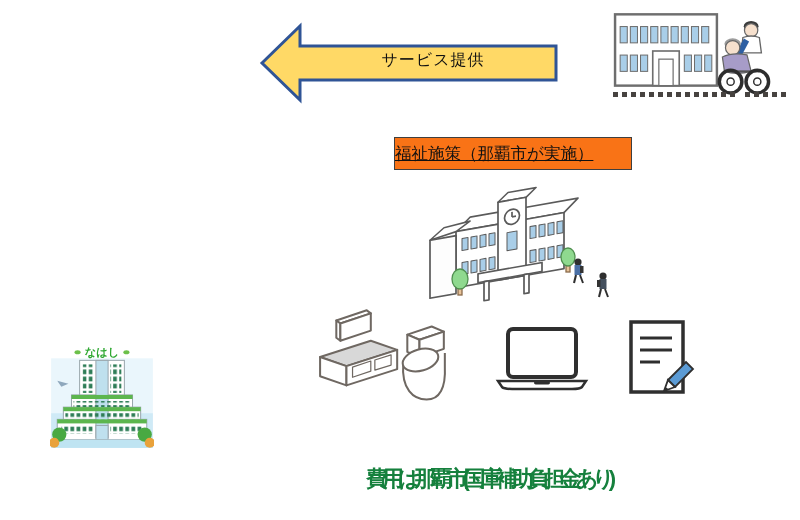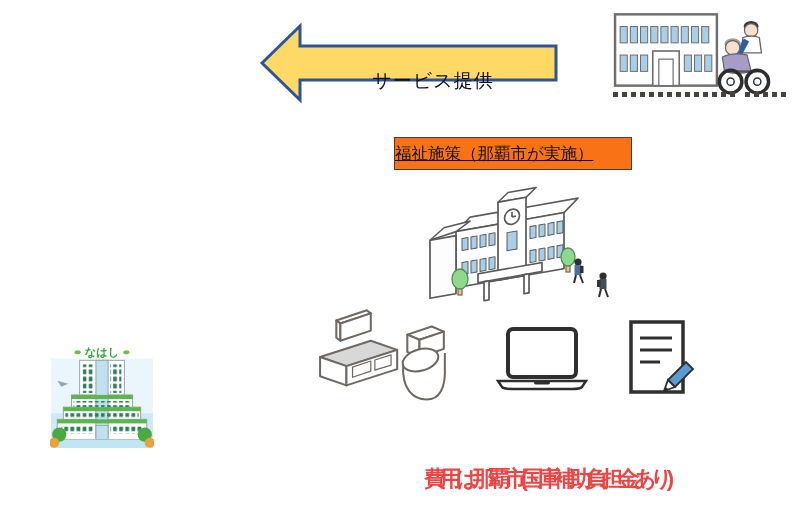--- a/index.html
+++ b/index.html
@@ -4,22 +4,22 @@
 <style>
   html,body{margin:0;padding:0;}
   body{
     width:800px;height:520px;background:#ffffff;position:relative;overflow:hidden;
     font-family:"Liberation Sans",sans-serif;color:#1a1a1a;
   }
   .abs{position:absolute;}
   
   #arrow-wrap{left:258px;top:18px;width:302px;height:90px;}
   #arrow-label{
-    left:338px;top:68px;width:190px;text-align:center;
-    font-size:19px;letter-spacing:1px;color:#111;
+    left:338px;top:50px;width:190px;text-align:center;
+    font-size:16px;letter-spacing:1px;color:#111;
   }
   
   #provider-building{left:612px;top:10px;width:110px;height:82px;}
   #wheelchair-scene{left:716px;top:18px;width:60px;height:78px;}
   .remnant{
     height:5px;
     background:repeating-linear-gradient(90deg,#474340 0 5px,transparent 5px 9px);
   }
   #text-remnant-a{left:613px;top:92px;width:122px;}
   #text-remnant-b{left:745px;top:92px;width:44px;}
@@ -31,23 +31,23 @@
     font-size:16.5px;color:#111;text-decoration:underline;
   }
   
   #school{left:420px;top:184px;width:198px;height:120px;}
   #equipment{left:314px;top:304px;width:142px;height:110px;}
   #laptop{left:492px;top:326px;width:100px;height:66px;}
   #document{left:626px;top:318px;width:72px;height:82px;}
   #cityhall{left:50px;top:340px;width:104px;height:118px;}
   
   #cost-caption{
-    left:401px;top:466px;width:290px;height:26px;overflow:hidden;
-    font-size:22px;font-weight:bold;color:#ef4444;
-    letter-spacing:-6px;white-space:nowrap;line-height:26px;text-align:center;
+    left:366px;top:466px;width:290px;height:26px;overflow:hidden;
+    font-size:22px;font-weight:bold;color:#15803d;
+    letter-spacing:-6px;white-space:nowrap;line-height:26px;
   }
 </style>
 </head>
 <body>
 
 <div class="abs" id="arrow-wrap">
   <svg width="302" height="90" viewBox="0 0 302 90">
     <polygon points="4,45 42,8 42,28 298,28 298,62 42,62 42,82" fill="#FFD966" stroke="#2F5496" stroke-width="3" stroke-linejoin="miter"></polygon>
   </svg>
 </div>

